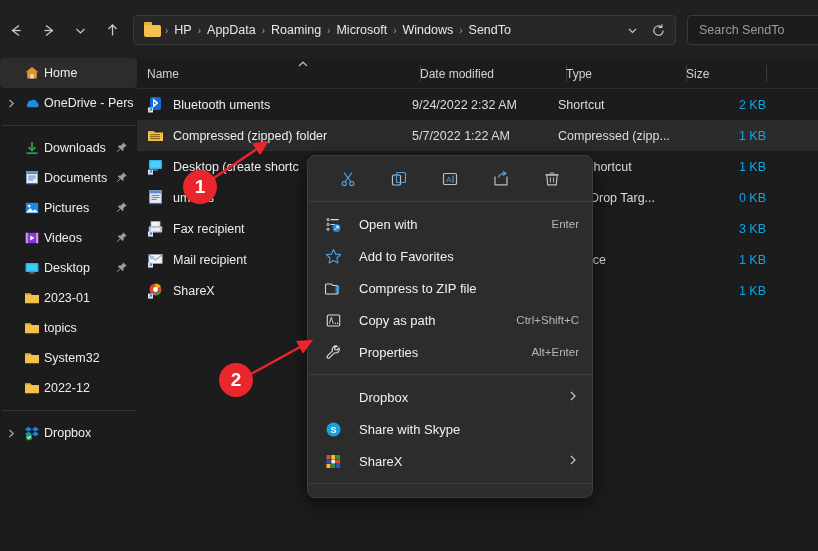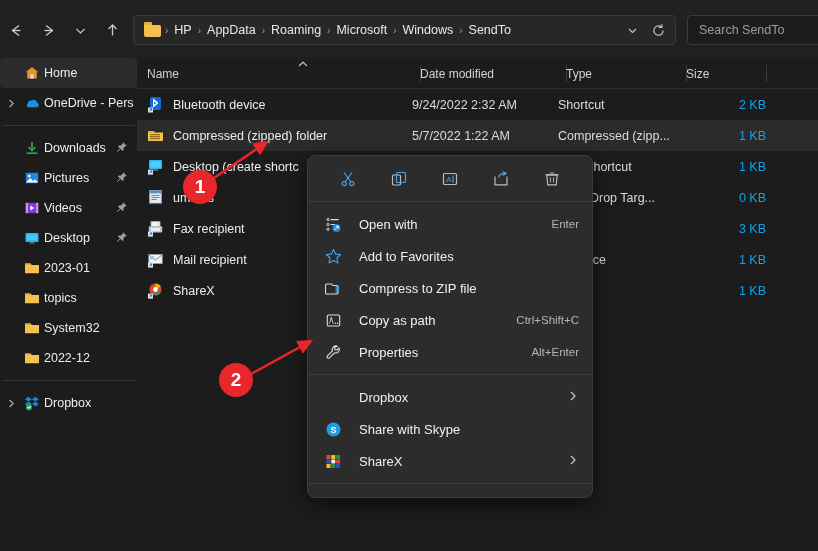--- a/index.html
+++ b/index.html
@@ -249,20 +249,44 @@
           </svg></div>
       </div>
       <div class="side-item">
         <div class="side-chev empty">
           <svg width="9" height="11" viewBox="0 0 9 11" style="display:block;margin:0 auto;">
             <path d="M2.5 2 L6.2 5.5 L2.5 9" fill="none" stroke="#a8a8a8" stroke-width="1.25"></path>
           </svg>
         </div>
         <div class="side-ico">
           <span class="ic" style="width: 16px; height: 16px;"><svg width="16" height="16" viewBox="0 0 16 16">
+              <rect x="2.5" y="1.5" width="11" height="12" fill="#e9eef5" stroke="#8fa6c0"></rect>
+              <rect x="2.5" y="1.5" width="11" height="2.6" fill="#5b8bc9"></rect>
+              <g fill="#5b8bc9">
+                <rect x="4.2" y="5.6" width="7.6" height="1"></rect>
+                <rect x="4.2" y="7.5" width="7.6" height="1"></rect>
+                <rect x="4.2" y="9.4" width="5" height="1"></rect>
+              </g>
+              <rect x="2.3" y="13.2" width="11.4" height="1.1" fill="#2f6fbf"></rect>
+            </svg></span>
+        </div>
+        <div class="side-label">Documents</div>
+        <div class="side-pin"><svg width="12" height="12" viewBox="0 0 12 12">
+            <path d="M7.1 1.2 L10.8 4.9 L9.3 5.3 L7.4 7.2 L7.6 9.1 L6.6 10.1 L1.9 5.4 L2.9 4.4 L4.8 4.6 L6.7 2.7 Z" fill="#9d9d9d"></path>
+            <path d="M4.3 7.7 L1.2 10.8" stroke="#9d9d9d" stroke-width="1"></path>
+          </svg></div>
+      </div>
+      <div class="side-item">
+        <div class="side-chev empty">
+          <svg width="9" height="11" viewBox="0 0 9 11" style="display:block;margin:0 auto;">
+            <path d="M2.5 2 L6.2 5.5 L2.5 9" fill="none" stroke="#a8a8a8" stroke-width="1.25"></path>
+          </svg>
+        </div>
+        <div class="side-ico">
+          <span class="ic" style="width: 16px; height: 16px;"><svg width="16" height="16" viewBox="0 0 16 16">
               <rect x="1.8" y="2.8" width="12.4" height="10.4" fill="#1e88e5"></rect>
               <circle cx="5.2" cy="6.1" r="1.3" fill="#fff"></circle>
               <path d="M2 12.6 L6.2 8 L9 11 L11 9.2 L14 12.6 Z" fill="#fff"></path>
             </svg></span>
         </div>
         <div class="side-label">Pictures</div>
         <div class="side-pin"><svg width="12" height="12" viewBox="0 0 12 12">
             <path d="M7.1 1.2 L10.8 4.9 L9.3 5.3 L7.4 7.2 L7.6 9.1 L6.6 10.1 L1.9 5.4 L2.9 4.4 L4.8 4.6 L6.7 2.7 Z" fill="#9d9d9d"></path>
             <path d="M4.3 7.7 L1.2 10.8" stroke="#9d9d9d" stroke-width="1"></path>
           </svg></div>
@@ -402,21 +426,21 @@
       </div>
     <div id="rows">
         <div class="row">
           <div class="cell-name">
             <span class="ic" style="width: 17px; height: 17px;"><svg width="17" height="17" viewBox="0 0 17 17">
                 <rect x="3" y="1" width="11" height="13" rx="2" fill="#1668d6"></rect>
                 <path d="M6.6 4 L10.4 7.3 L6.6 10.6 V3.4 L10.4 6.7 L6.6 10" stroke="#fff" stroke-width="1.1" fill="none"></path>
                 <path d="M1 11.5 h5 v5 h-5 z" fill="#dfe6ee"></path>
                 <path d="M2.2 15.2 L4.6 12.8 M4.6 12.8 h-1.8 M4.6 12.8 v1.8" stroke="#1f6fd0" stroke-width="1" fill="none"></path>
               </svg></span>
-            <span class="nm">Bluetooth device</span>
+            <span class="nm">Bluetooth uments</span>
           </div>
           <div class="cell-date">9/24/2022 2:32 AM</div>
           <div class="cell-type">Shortcut</div>
           <div class="cell-size">2 KB</div>
         </div>
         <div class="row selected">
           <div class="cell-name">
             <span class="ic" style="width: 17px; height: 17px;"><svg width="17" height="17" viewBox="0 0 17 17">
                 <path d="M1 4 h5.6 l1.4 1.6 H16 v8.4 H1 Z" fill="#f5c14e"></path>
                 <path d="M1 4 h5.6 l1.4 1.6 H1 Z" fill="#e2ae38"></path>

